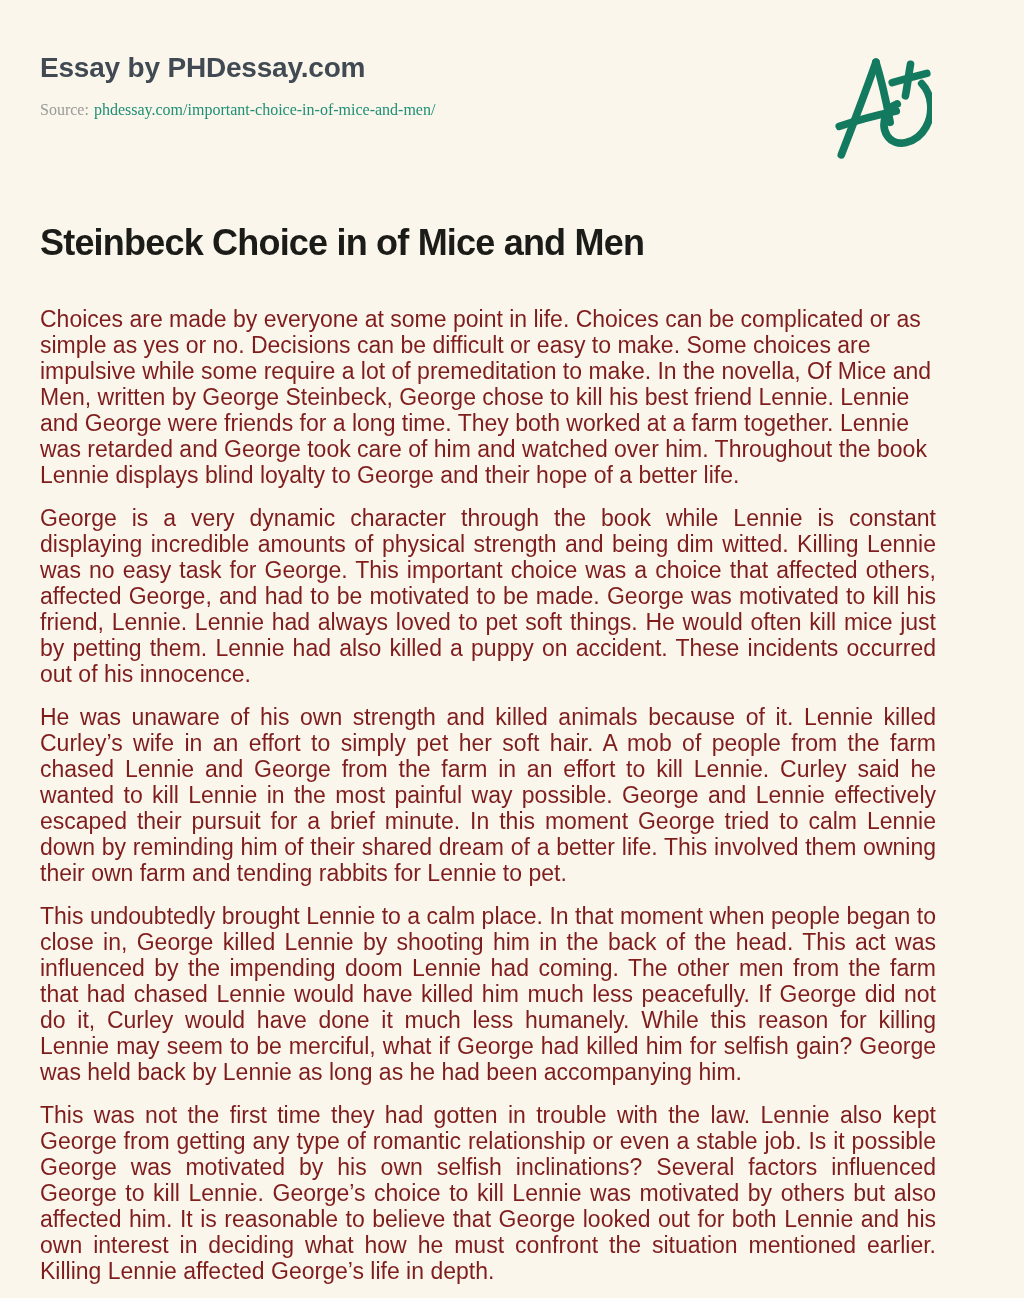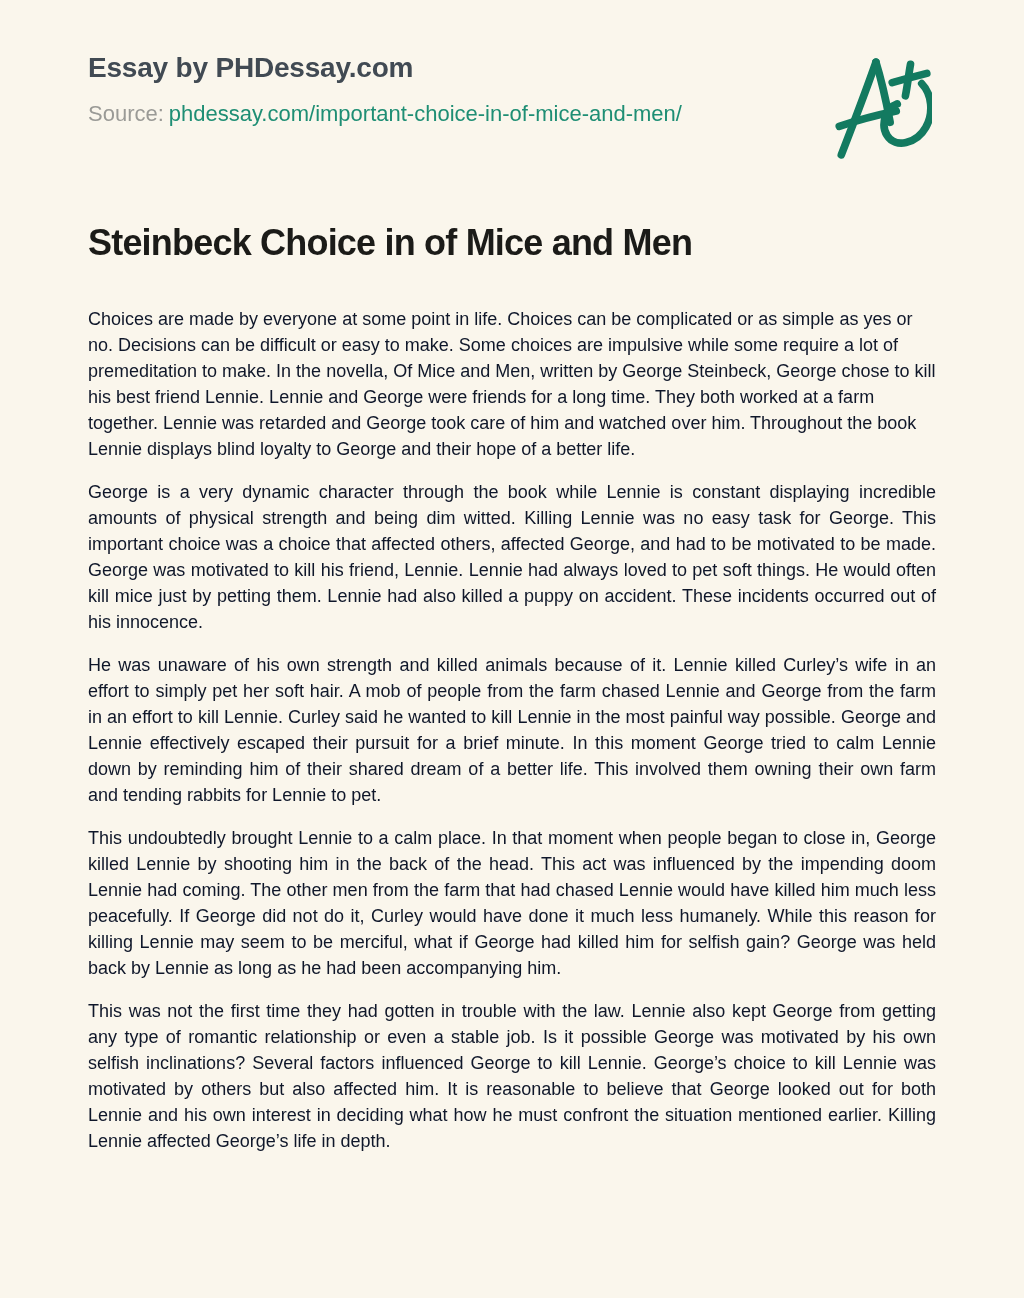--- a/index.html
+++ b/index.html
@@ -1,50 +1,50 @@
 <!DOCTYPE html>
 <html><head>
 <meta charset="utf-8">
 <style>
   html, body { margin: 0; padding: 0; background: #FAF6EC; }
   .page {
     position: relative;
     width: 1024px;
     height: 1298px;
     box-sizing: border-box;
-    padding: 48px 88px 0 88px;
+    padding: 48px 88px 0 40px;
     background: #FAF6EC;
     font-family: "Liberation Sans", "DejaVu Sans", sans-serif;
     overflow: hidden;
   }
   .header { display: flex; justify-content: space-between; align-items: flex-start; }
   .site-title {
     margin: 4px 0 0 0;
     font-size: 28px;
     font-weight: 700;
     letter-spacing: -0.2px;
     color: #414A53;
   }
-  .source-line { margin: 17px 12px 0 0; font-size: 22px; color: #9A9A96; }
+  .source-line { margin: 17px 12px 0 0; font-size: 16px; color: #9A9A96; font-family: Liberation Serif, serif; }
   .source-link { color: #1E8E74; text-decoration: none; margin-left: 5px; cursor: pointer; }
   .logo { width: 102px; height: 114px; margin: 2px 4px 0 0; flex: 0 0 auto; }
   .logo svg { width: 100%; height: 100%; display: block; }
   .essay-title {
     margin: 58px 0 0 0;
     font-size: 36px;
     font-weight: 700;
     letter-spacing: -0.8px;
     color: #1B1B18;
   }
   .essay-body { margin-top: 42px; }
   .para {
     margin: 0 0 17px 0;
-    font-size: 18px;
+    font-size: 23px;
     line-height: 26px;
-    color: #0f172a;
+    color: #7f1d1d;
     text-align: justify;
     text-justify: inter-word;
   }
   .para.ragged { text-align: left; }
 </style>
 </head>
 <body>
 
 <div class="page">
 

